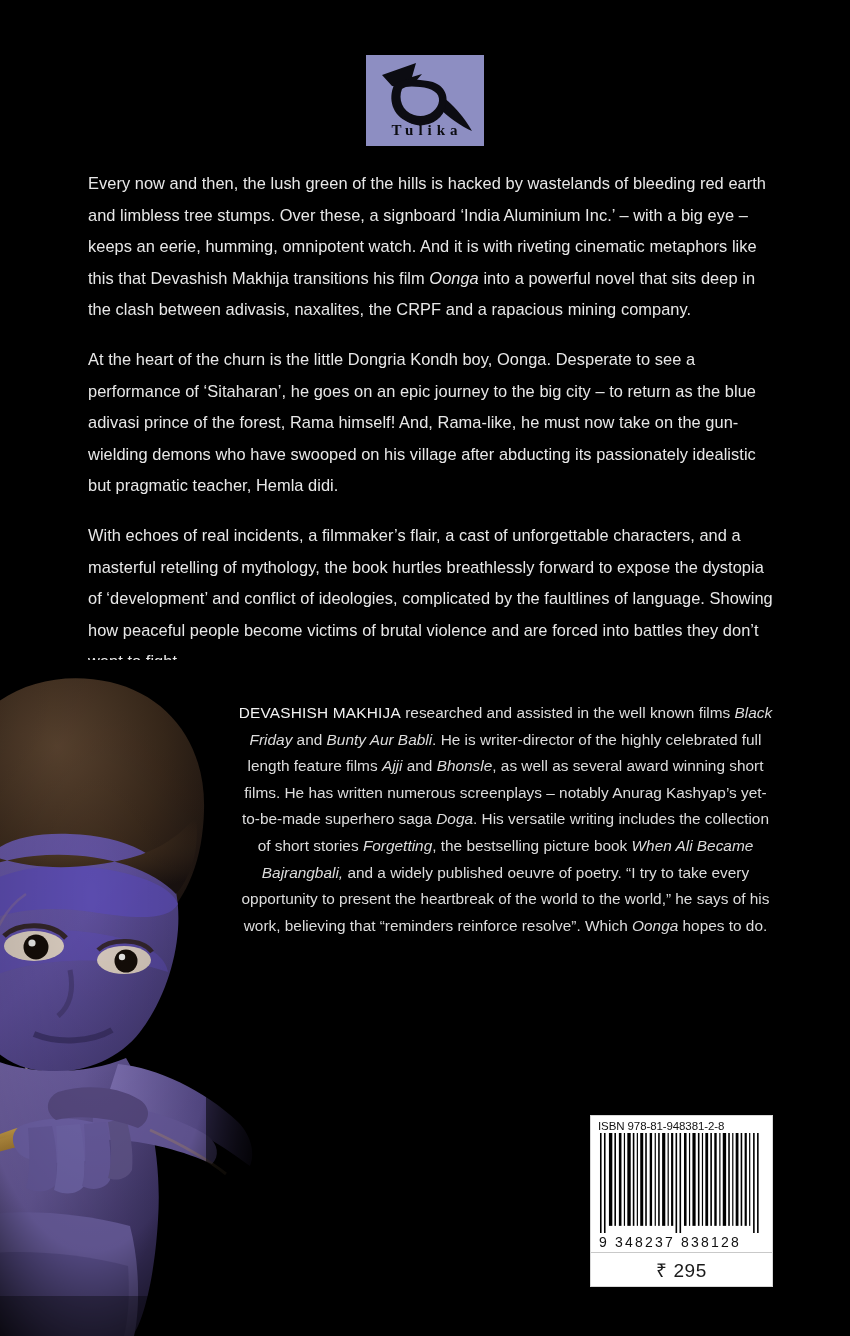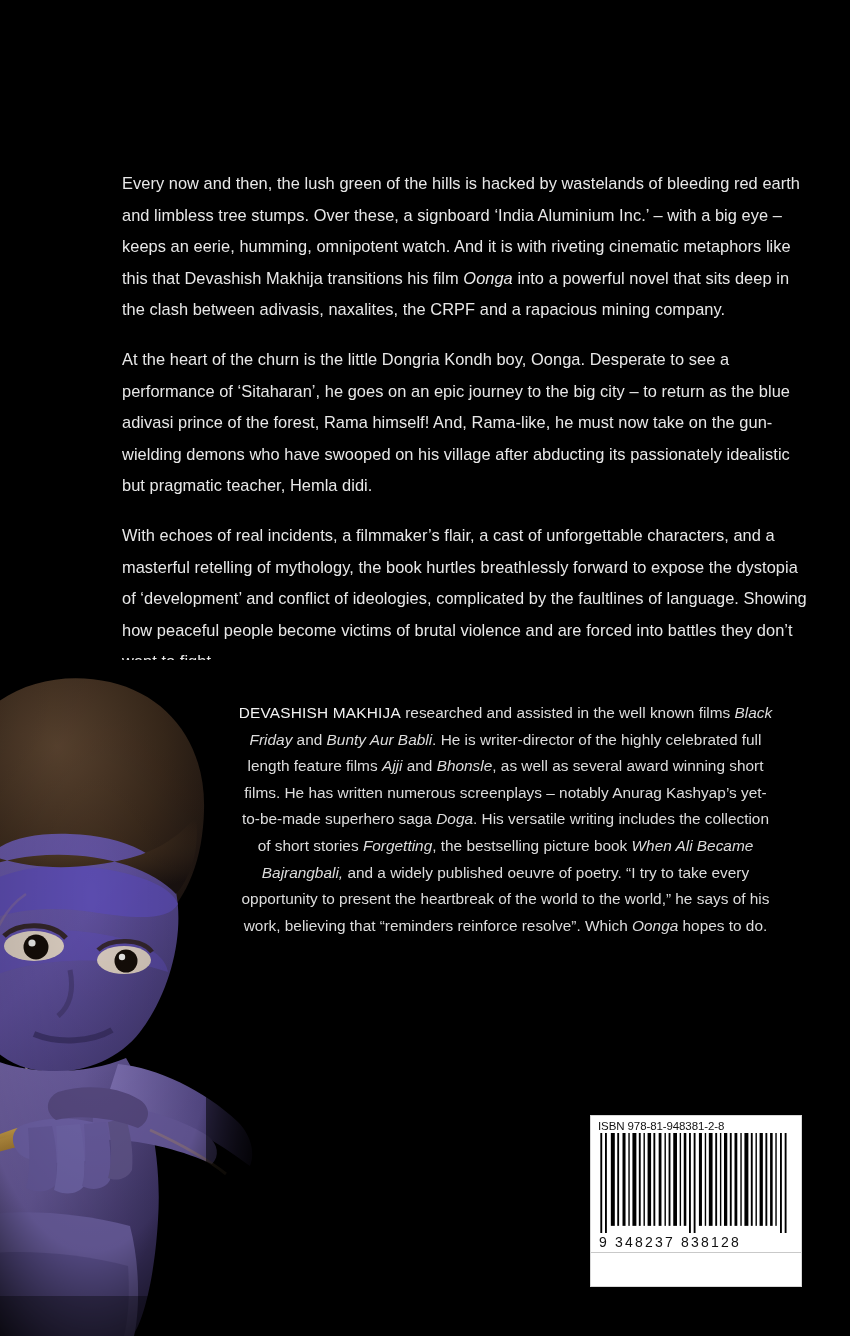--- a/index.html
+++ b/index.html
@@ -46,21 +46,20 @@
   
   .blurb {
     position: absolute;
     left: 88px;
     top: 168px;
     width: 688px;
     color: #e8e8e8;
     font-size: 16.4px;
     line-height: 31.6px;
     letter-spacing: 0.05px;
-    margin-left: 34px;
   }
   .blurb p { margin: 0 0 18px 0; }
   .blurb p:last-child { margin-bottom: 0; }
   .blurb i { font-style: italic; }
 
   
   .bio {
     position: absolute;
     left: 238px;
     top: 700px;
@@ -83,21 +82,21 @@
     height: 676px;
     overflow: hidden;
   }
   .illus svg { display: block; }
 
   
   .barcode-block {
     position: absolute;
     left: 590px;
     top: 1115px;
-    width: 212px;
+    width: 183px;
     height: 172px;
     background: #ffffff;
     border: 1px solid #d8d8d8;
     box-sizing: border-box;
     display: flex;
     flex-direction: column;
   }
   .bc-top {
     flex: 0 0 137px;
     box-sizing: border-box;
@@ -133,20 +132,38 @@
     font-size: 19px;
     color: #1a1a1a;
     letter-spacing: 0.6px;
   }
 </style>
 </head>
 <body>
 
 <div id="cover">
 
+  <div class="logo-box">
+    <svg class="logo-svg" width="118" height="91" viewBox="0 0 118 91">
+
+      <path d="M16 20 L50 8 L46 22 L56 19 L44 33 L26 31 Z" fill="#0c0c12"></path>
+
+      <path d="M28 30 C22 44, 26 60, 42 67 C58 74, 76 66, 80 50
+               C83 38, 76 28, 62 26 C50 24, 34 23, 28 30 Z" fill="#0c0c12"></path>
+
+      <path d="M74 40 C86 48, 98 62, 106 76 C96 72, 82 62, 72 52 Z" fill="#0c0c12"></path>
+
+      <path d="M36 34 C32 44, 36 56, 48 60 C60 64, 72 56, 73 46
+               C74 38, 66 33, 54 32 C46 31, 39 31, 36 34 Z" fill="#8d8ec2"></path>
+
+      <path d="M30 46 C30 62, 44 72, 58 70 C72 68, 80 58, 80 48
+               C76 60, 64 68, 50 66 C38 64, 32 56, 30 46 Z" fill="#0c0c12"></path>
+    </svg>
+    <div class="logo-word">Tulika</div>
+  </div>
 
   <div class="blurb">
     <p><span>Every now and then, the lush green of the hills is hacked by wastelands of bleeding red earth and limbless tree stumps. Over these, a signboard ‘India Aluminium Inc.’ – with a big eye – keeps an eerie, humming, omnipotent watch. And it is with riveting cinematic metaphors like this that Devashish Makhija transitions his film </span><i>Oonga</i><span> into a powerful novel that sits deep in the clash between adivasis, naxalites, the CRPF and a rapacious mining company.</span></p>
     <p>At the heart of the churn is the little Dongria Kondh boy, Oonga. Desperate to see a performance of ‘Sitaharan’, he goes on an epic journey to the big city – to return as the blue adivasi prince of the forest, Rama himself! And, Rama-like, he must now take on the gun-wielding demons who have swooped on his village after abducting its passionately idealistic but pragmatic teacher, Hemla didi.</p>
     <p>With echoes of real incidents, a filmmaker’s flair, a cast of unforgettable characters, and a masterful retelling of mythology, the book hurtles breathlessly forward to expose the dystopia of ‘development’ and conflict of ideologies, complicated by the faultlines of language. Showing how peaceful people become victims of brutal violence and are forced into battles they don’t want to fight.</p>
   </div>
 
   <div class="illus">
     <svg width="262" height="676" viewBox="0 0 262 676">
       <defs>
@@ -307,15 +324,16 @@
             <rect x="143.5" y="0" width="1.6" height="78"></rect>
             <rect x="147.5" y="0" width="2.2" height="78"></rect>
             <rect x="152" y="0" width="1.2" height="78"></rect>
             <rect x="156" y="0" width="1.6" height="84"></rect>
             <rect x="160" y="0" width="1.6" height="84"></rect>
           </g>
         </svg>
       </div>
       <div class="bc-digits">9 348237 838128</div>
     </div>
+    <div class="bc-price">₹ 295</div>
   </div>
 
 </div>
 
 </body></html>

